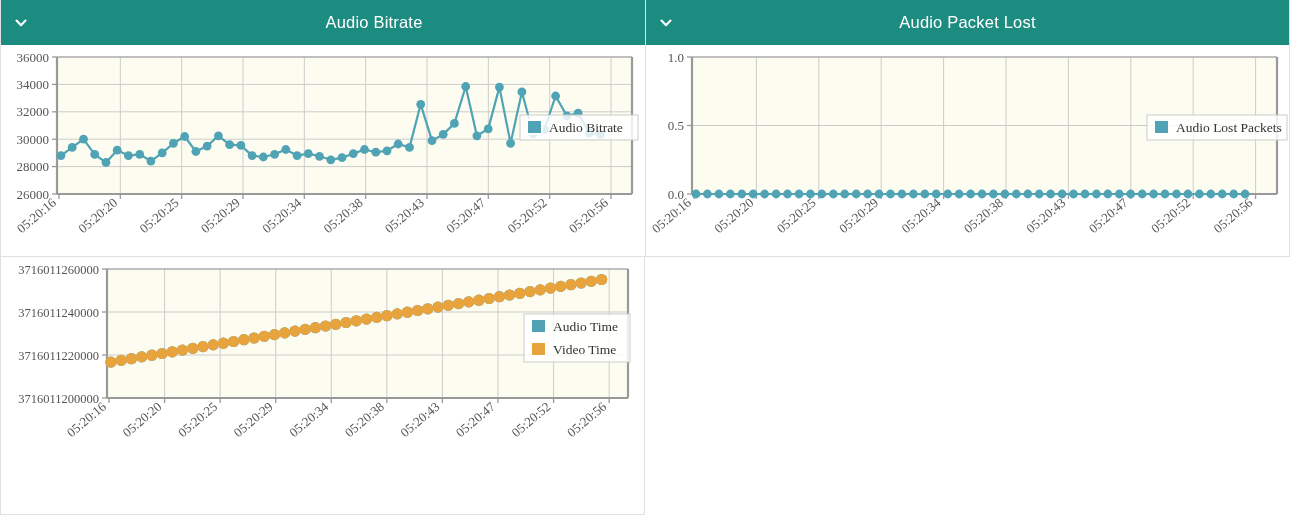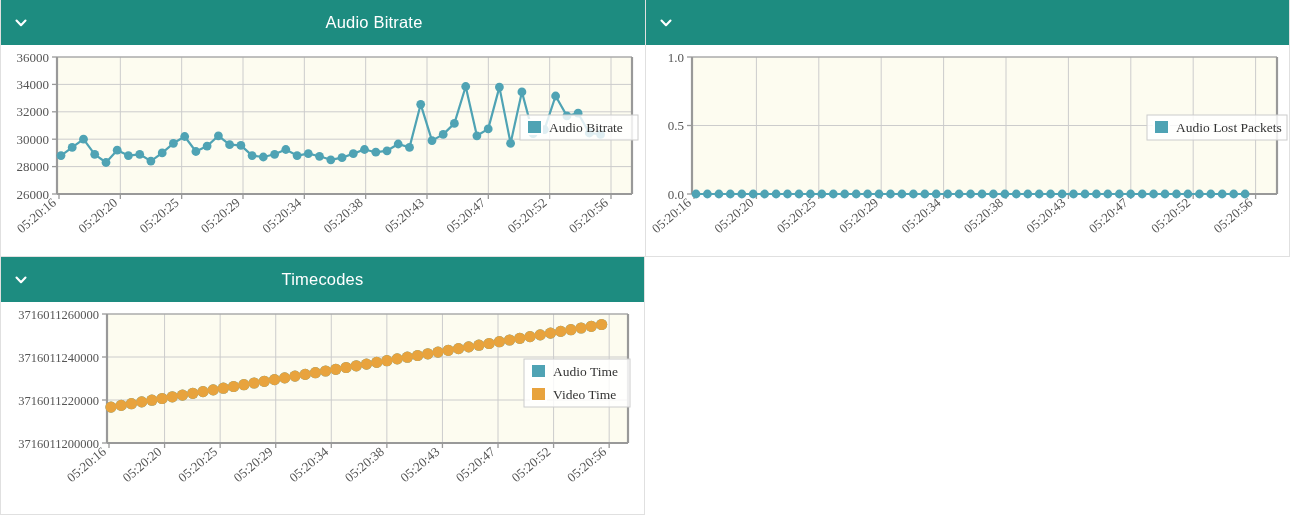--- a/index.html
+++ b/index.html
@@ -210,20 +210,21 @@
     </div>
   </section>
 
   <section class="panel" id="panel-audio-packet-lost">
     <div class="panel-header">
       <div class="chevron-btn">
         <svg width="16" height="16" viewBox="0 0 16 16" aria-hidden="true">
           <path d="M3.5 5.5 L8 10.2 L12.5 5.5" fill="none" stroke="#ffffff" stroke-width="2.1" stroke-linecap="round" stroke-linejoin="round"></path>
         </svg>
       </div>
+      <div class="panel-title">Audio Packet Lost</div>
     </div>
     <div class="panel-body">
       <svg class="chart-svg" id="chart-1" width="645" height="212">
           <rect x="46" y="12" width="585" height="137" fill="#fdfcf0"></rect>
           <line x1="46" y1="80.5" x2="631" y2="80.5" stroke="#cccccc" stroke-width="1"></line>
           <line x1="46" y1="12" x2="631" y2="12" stroke="#cccccc" stroke-width="1"></line>
           <line x1="110.4" y1="12" x2="110.4" y2="149" stroke="#cccccc" stroke-width="1"></line>
           <line x1="172.8" y1="12" x2="172.8" y2="149" stroke="#cccccc" stroke-width="1"></line>
           <line x1="235.2" y1="12" x2="235.2" y2="149" stroke="#cccccc" stroke-width="1"></line>
           <line x1="297.6" y1="12" x2="297.6" y2="149" stroke="#cccccc" stroke-width="1"></line>
@@ -315,28 +316,20 @@
           <g>
             <rect x="501" y="70" width="140" height="25" class="legend-box"></rect>
             <rect x="508" y="75" width="15" height="14" fill="#4fa3b4" stroke="#ffffff" stroke-width="2"></rect>
             <text x="530" y="87" class="legend-text">Audio Lost Packets</text>
           </g>
         </svg>
     </div>
   </section>
 
   <section class="panel" id="panel-timecodes">
-    <div class="panel-header">
-      <div class="chevron-btn">
-        <svg width="16" height="16" viewBox="0 0 16 16" aria-hidden="true">
-          <path d="M3.5 5.5 L8 10.2 L12.5 5.5" fill="none" stroke="#ffffff" stroke-width="2.1" stroke-linecap="round" stroke-linejoin="round"></path>
-        </svg>
-      </div>
-      <div class="panel-title">Timecodes</div>
-    </div>
     <div class="panel-body">
       <svg class="chart-svg" id="chart-2" width="645" height="213">
           <rect x="106" y="12" width="521" height="129" fill="#fdfcf0"></rect>
           <line x1="106" y1="98" x2="627" y2="98" stroke="#cccccc" stroke-width="1"></line>
           <line x1="106" y1="55" x2="627" y2="55" stroke="#cccccc" stroke-width="1"></line>
           <line x1="106" y1="12" x2="627" y2="12" stroke="#cccccc" stroke-width="1"></line>
           <line x1="163.57333333333332" y1="12" x2="163.57333333333332" y2="141" stroke="#cccccc" stroke-width="1"></line>
           <line x1="219.14666666666665" y1="12" x2="219.14666666666665" y2="141" stroke="#cccccc" stroke-width="1"></line>
           <line x1="274.72" y1="12" x2="274.72" y2="141" stroke="#cccccc" stroke-width="1"></line>
           <line x1="330.2933333333333" y1="12" x2="330.2933333333333" y2="141" stroke="#cccccc" stroke-width="1"></line>

